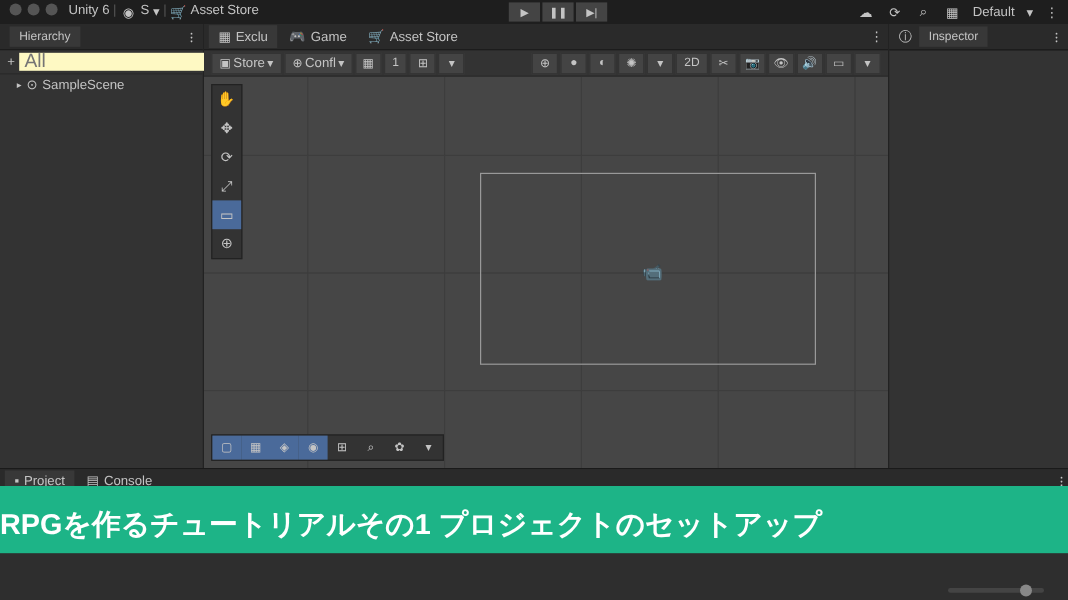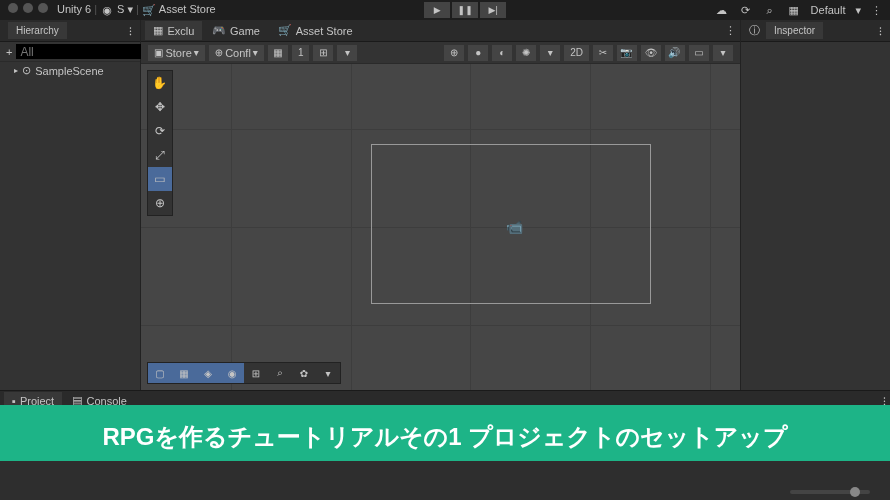--- a/index.html
+++ b/index.html
@@ -8,25 +8,25 @@
 .titlebar .left{display:flex;align-items:flex-start;gap:3px}
 .titlebar .dots{display:flex;gap:5px;margin-right:6px}
 .dot{width:10px;height:10px;border-radius:50%;background:#555}
 .titlebar .title{font-size:11px}
 .titlebar .sep{color:#555}
 .titlebar .center{flex:1;display:flex;justify-content:center;gap:2px}
 .playbtn{width:26px;height:16px;background:#444;border:none;display:flex;align-items:center;justify-content:center;cursor:pointer;font-size:9px}
 .titlebar .right{display:flex;gap:10px;align-items:center}
 .icon-s{width:14px;height:14px;display:inline-flex;align-items:center;justify-content:center;font-size:11px}
 .main{display:flex;height:370px}
-.hierarchy{width:141px;background:#333;display:flex;flex-direction:column;border-right:1px solid #222}
+.hierarchy{width:170px;background:#333;display:flex;flex-direction:column;border-right:1px solid #222}
 .panel-tab{height:22px;background:#2a2a2a;display:flex;align-items:center;padding:0 8px;gap:6px;border-bottom:1px solid #1a1a1a}
 .panel-tab .tabactive{padding:3px 8px;background:#383838;font-size:10px}
 .panel-toolbar{height:20px;background:#333;display:flex;align-items:center;padding:0 6px;gap:4px;border-bottom:1px solid #2a2a2a}
-.search-h{flex:1;background:#000000;border:none;height:15px;padding:0 4px;font-size:12px;color:#888}
+.search-h{flex:1;background:#fef9c3;border:none;height:15px;padding:0 4px;font-size:16px;color:#888}
 .hier-item{padding:2px 4px 2px 14px;display:flex;align-items:center;gap:4px;font-size:11px}
 .hier-item .tri{font-size:8px}
 .scene-area{flex:1;display:flex;flex-direction:column;background:#2a2a2a}
 .scene-tabs{height:22px;background:#2a2a2a;display:flex;align-items:center;padding:0 4px;gap:2px;border-bottom:1px solid #1a1a1a}
 .stab{padding:3px 8px;font-size:10px;display:flex;align-items:center;gap:4px;cursor:pointer}
 .stab.active{background:#383838}
 .scene-toolbar{height:22px;background:#333;display:flex;align-items:center;padding:0 6px;gap:4px;justify-content:space-between;border-bottom:1px solid #2a2a2a}
 .tb-group{display:flex;gap:2px;align-items:center}
 .tb-btn{background:#444;border:1px solid #333;height:18px;padding:0 6px;font-size:10px;display:flex;align-items:center;gap:2px;cursor:pointer}
 .tb-btn.sq{width:22px;padding:0;justify-content:center}
@@ -49,21 +49,21 @@
 .proj-side{width:95px;background:#2e2e2e;border-right:1px solid #222;overflow:hidden;font-size:10px}
 .proj-side .fav{padding:2px 4px;font-weight:bold;display:flex;align-items:center;gap:3px}
 .proj-side .item{padding:1px 4px 1px 14px;color:#999;white-space:nowrap;overflow:hidden}
 .proj-main{flex:1;display:flex;flex-direction:column}
 .proj-toolbar{height:18px;background:#333;display:flex;align-items:center;padding:0 6px;gap:6px;justify-content:space-between}
 .proj-breadcrumb{height:16px;background:#2a2a2a;padding:0 6px;display:flex;align-items:center;font-size:10px}
 .proj-grid{flex:1;display:flex;gap:4px;padding:4px;align-items:flex-start}
 .asset-item{width:50px;display:flex;flex-direction:column;align-items:center;gap:2px}
 .asset-thumb{width:44px;height:44px;background:#ddd;border-radius:3px;display:flex;align-items:center;justify-content:center;font-size:22px;color:#444}
 .asset-thumb.folder{background:#555;color:#aaa}
-.banner{position:absolute;left:0;right:0;top:405px;height:64px;background:#1db487;display:flex;align-items:center;justify-content:center}
+.banner{position:absolute;left:0;right:0;top:405px;height:64px;background:#1db487;display:flex;align-items:center;}
 .banner-text{color:#fff;font-size:24px;font-weight:bold}
 .footer-area{position:absolute;left:0;right:0;top:461px;bottom:0;background:#2e2e2e;display:flex}
 .footer-side{width:95px;padding:2px 4px;font-size:10px}
 .footer-side .item{padding:1px 4px 1px 10px;color:#999;white-space:nowrap;overflow:hidden}
 .slider-area{position:absolute;right:20px;bottom:6px;width:80px;height:4px;background:#444;border-radius:2px}
 .slider-thumb{position:absolute;right:10px;top:-3px;width:10px;height:10px;background:#888;border-radius:50%}
 </style>
 </head>
 <body>
 

